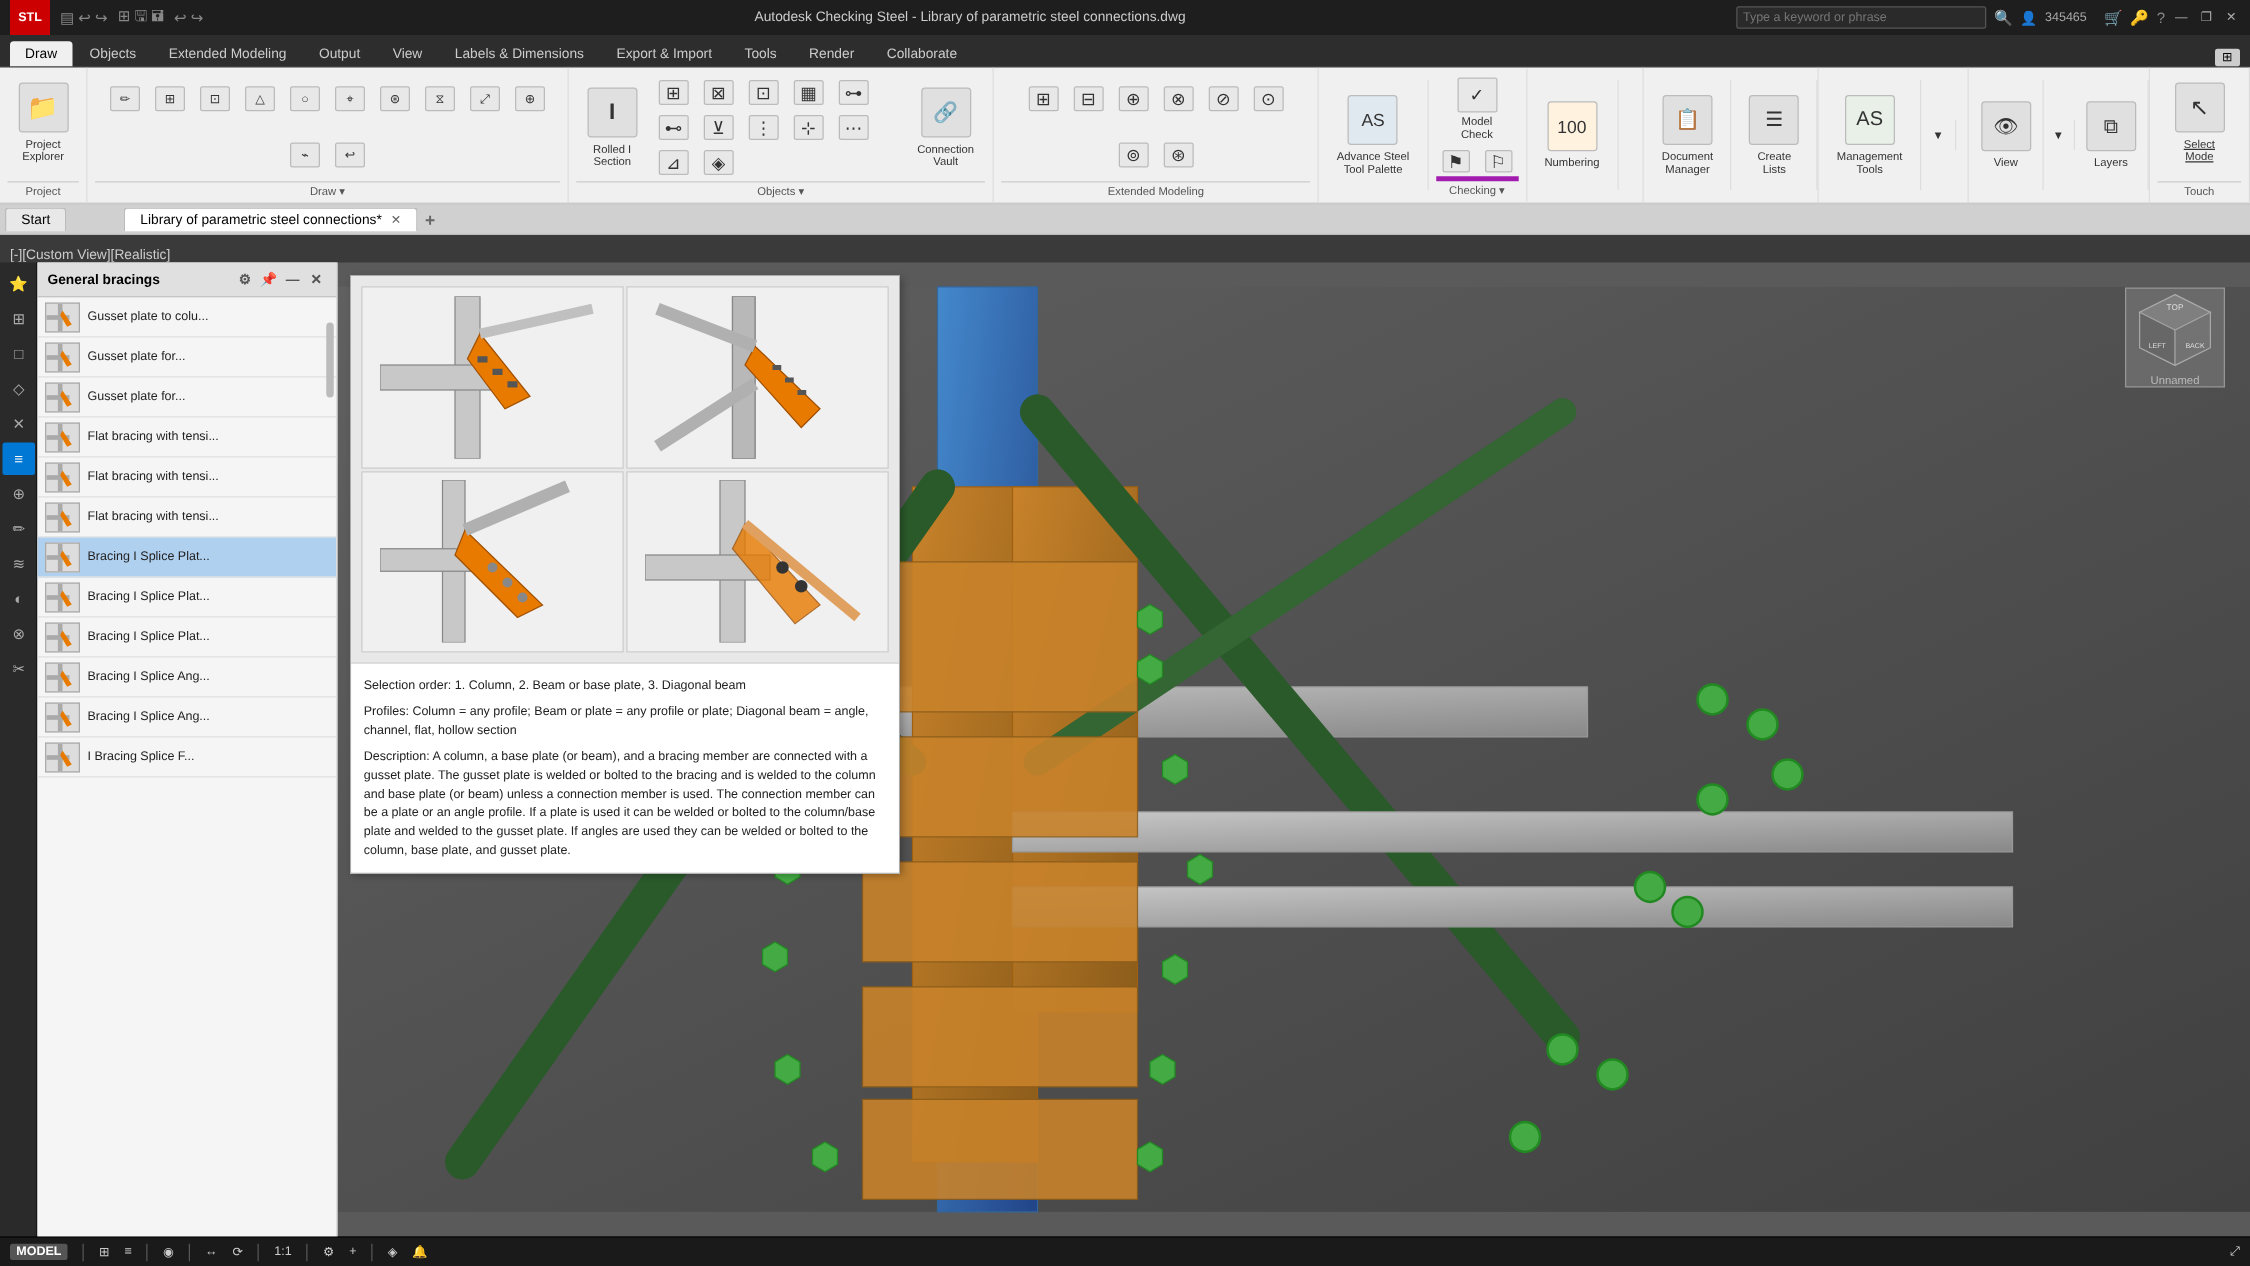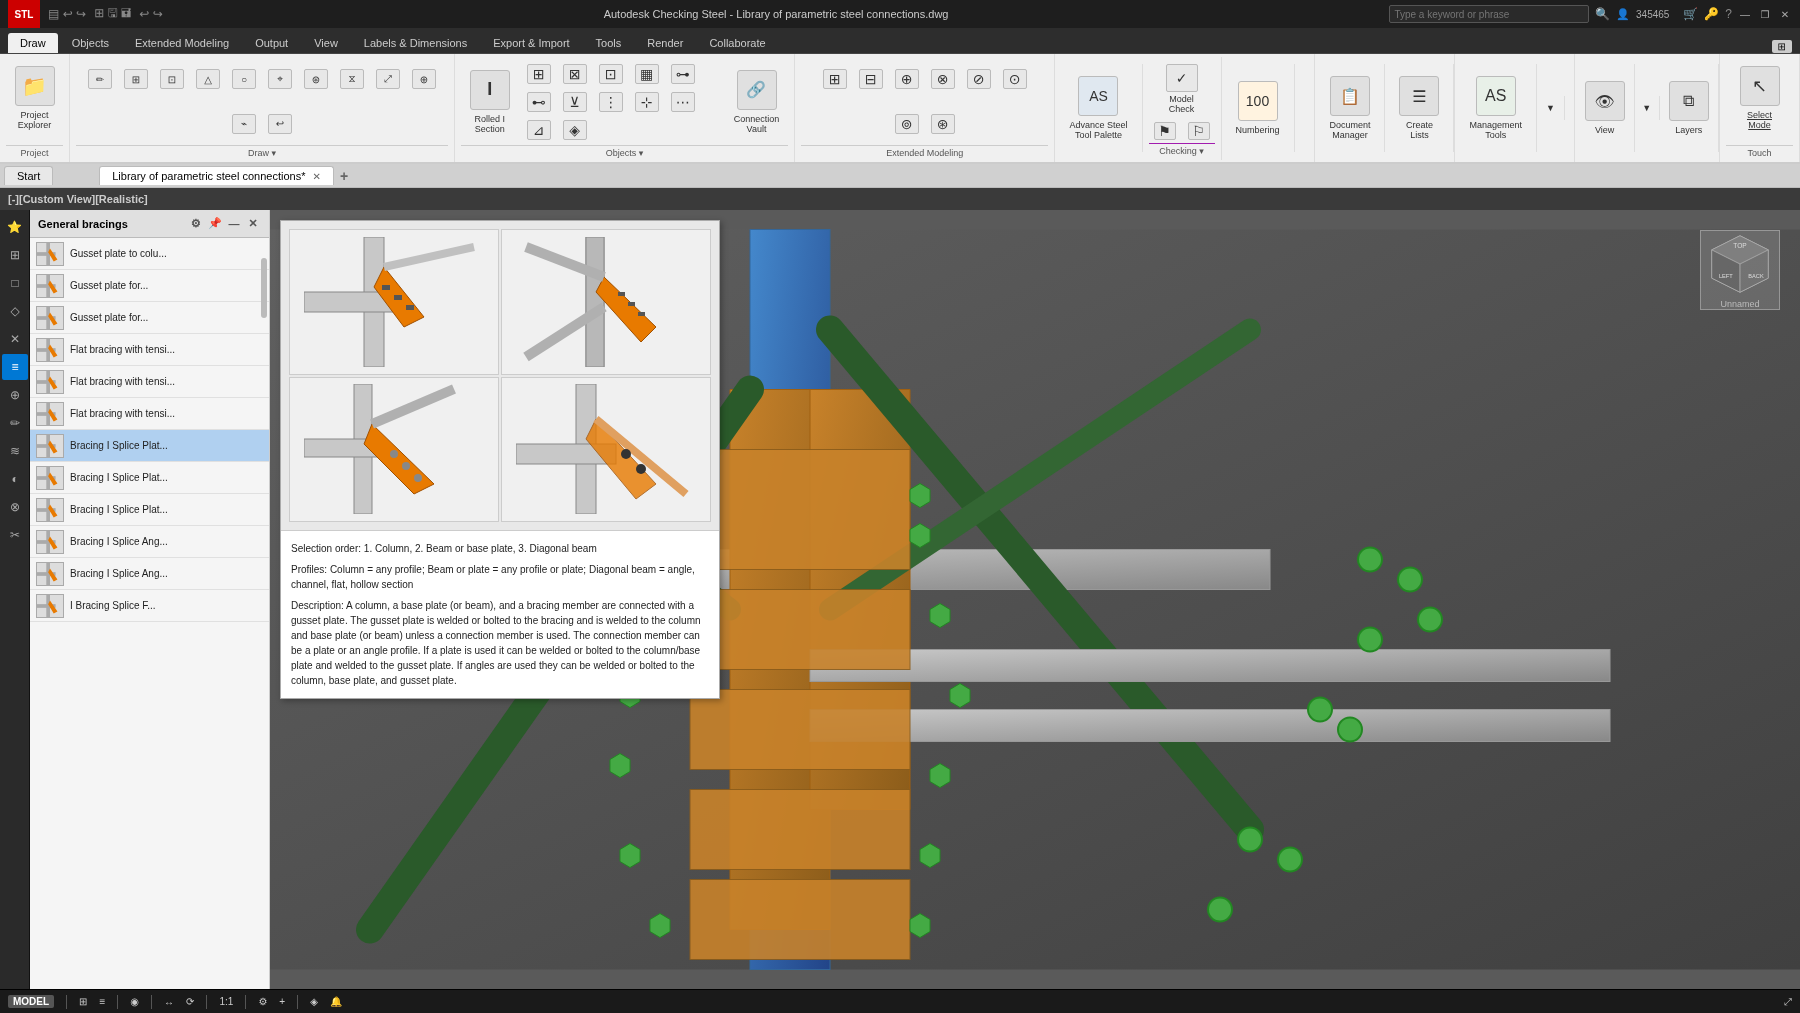--- a/index.html
+++ b/index.html
@@ -106,23 +106,22 @@
     .doc-tab.active { background: #fff; color: #000; margin-left: 44px; }
     .doc-tab-close { margin-left: 4px; font-size: 10px; color: #666; cursor: pointer; }
 
     
     .view-label {
       height: 22px;
       background: #3a3a3a;
       color: #ccc;
       font-size: 11px;
       display: flex;
-      align-items: center;
+      align-items: flex-end;
       padding-left: 8px;
-      font-weight: bold;
     }
 
     
     .left-panel {
       width: 240px;
       background: #f5f5f5;
       border-right: 1px solid #ccc;
       display: flex;
       flex-direction: column;
       z-index: 10;
@@ -497,21 +496,21 @@
         </div>
         <div style="display:flex; gap:2px;">
           <div class="ribbon-btn">
               <div class="icon-box" style="width:22px;height:18px;">⚑</div>
             </div>
           <div class="ribbon-btn">
               <div class="icon-box" style="width:22px;height:18px;">⚐</div>
             </div>
         </div>
       </div>
-      <div style="font-size:9px; color:#555; text-align:center; border-top:1px solid #a21caf; width:100%; padding-top:2px; margin-top:auto;">Checking ▾</div>
+      <div style="font-size:9px; color:#555; text-align:center; border-top:4px solid #a21caf; width:100%; padding-top:2px; margin-top:auto;">Checking ▾</div>
     </div>
 
     <div style="display:flex; flex-direction:column; align-items:center; padding:4px 6px; border-right:1px solid #ddd; min-width:60px;">
       <div class="ribbon-large-btn">
         <div class="big-icon" style="font-size:14px; background:#fff3e0;">100</div>
         <span style="font-size:9px;">Numbering</span>
       </div>
     </div>
   </div>
 

